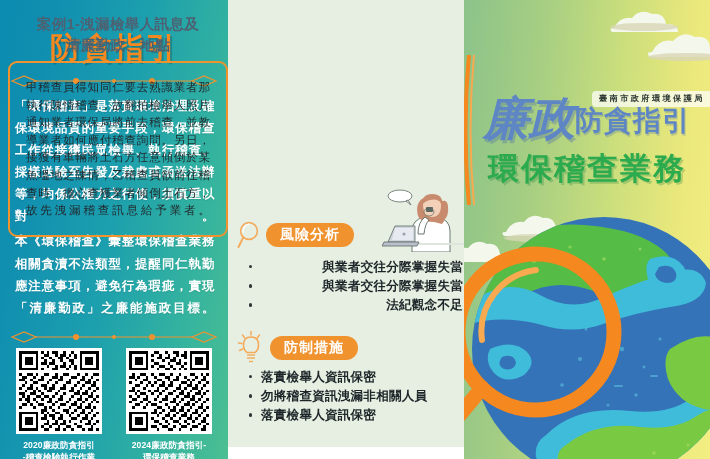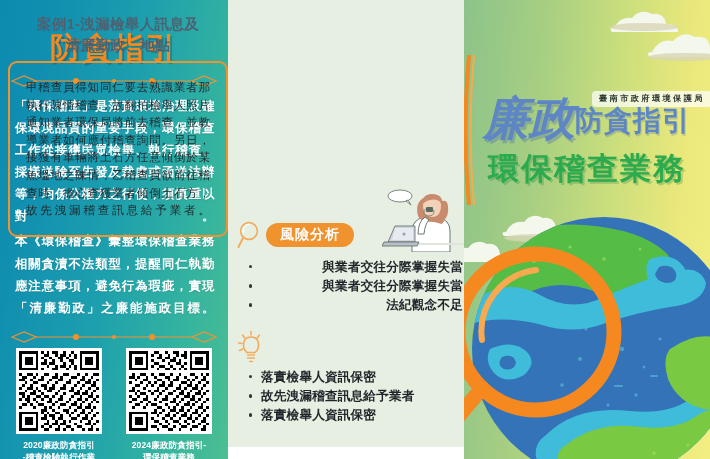--- a/index.html
+++ b/index.html
@@ -742,25 +742,26 @@
         <line x1="6.5" y1="5" x2="8.6" y2="7.8"></line>
         <line x1="23.5" y1="5" x2="21.4" y2="7.8"></line>
         <line x1="2.5" y1="13" x2="6" y2="13.6"></line>
         <line x1="3.5" y1="20.5" x2="6.6" y2="19"></line>
       </g>
       <path d="M15 7 Q22.5 7 22.5 15 Q22.5 20 19 22.5 L11 22.5 Q7.5 20 7.5 15 Q7.5 7 15 7 Z" fill="none" stroke="#f4ab5c" stroke-width="1.6"></path>
       <line x1="11" y1="25" x2="19" y2="25" stroke="#f4ab5c" stroke-width="1.4"></line>
       <line x1="11" y1="28" x2="19" y2="28" stroke="#f4ab5c" stroke-width="1.4"></line>
       <line x1="13" y1="31.5" x2="17" y2="31.5" stroke="#f4ab5c" stroke-width="1.4"></line>
     </svg>
+    <span class="pill">防制措施</span>
   </div>
 
   <ul class="bullets" id="measure-list">
     <li>落實檢舉人資訊保密</li>
-    <li>故先洩漏稽查訊息給予業者</li>
+    <li>勿將稽查資訊洩漏非相關人員</li>
     <li>落實檢舉人資訊保密</li>
   </ul>
 
   <div id="right-panel">
 
     <svg id="clouds" viewBox="0 0 246 459" xmlns="http://www.w3.org/2000/svg">
       <g fill="#f4f7ec">
         <path d="M150 28 q6 -12 18 -10 q8 -10 20 -4 q12 -2 14 10 q12 0 12 8 l-66 0 q-4 -4 2 -4 Z"></path>
         <ellipse cx="180" cy="27" rx="34" ry="4" fill="#d8d6b6" opacity=".8"></ellipse>
         <path d="M188 52 q7 -14 21 -11 q10 -11 22 -4 q14 -2 15 11 q14 1 14 9 l-74 0 q-5 -5 2 -5 Z"></path>

